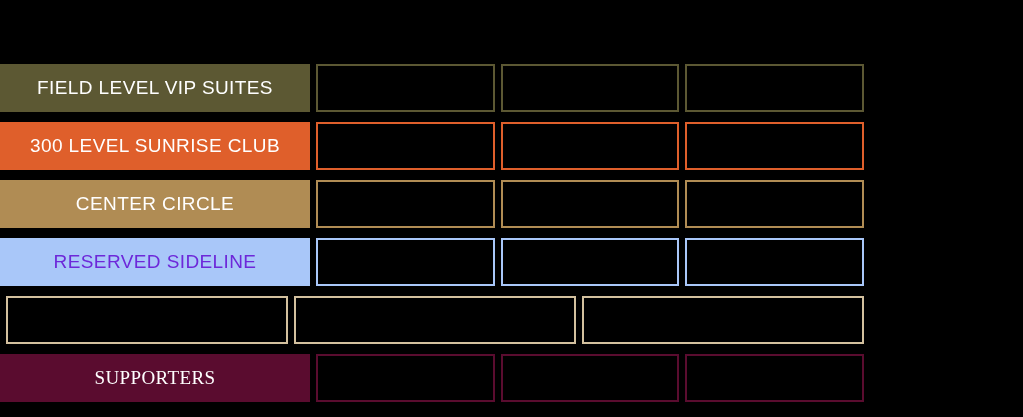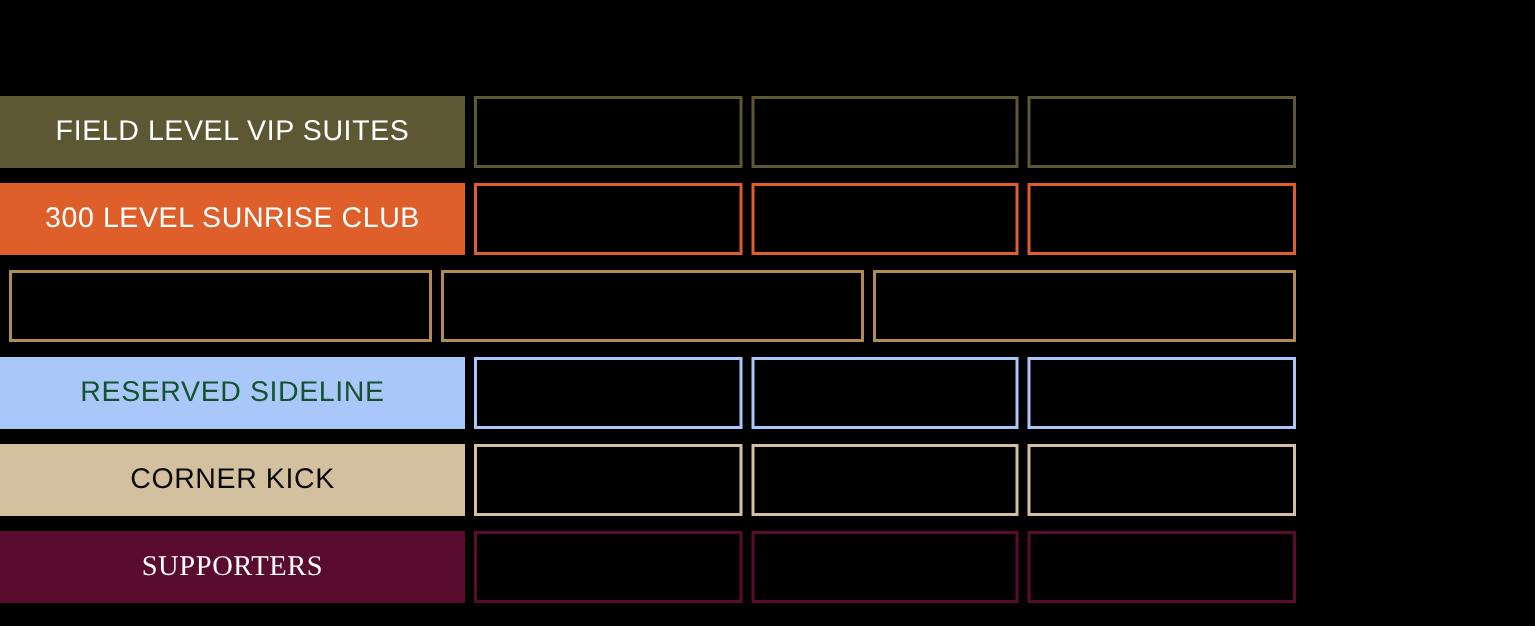--- a/index.html
+++ b/index.html
@@ -63,34 +63,34 @@
     </div>
 
     <div class="row">
       <div class="row-label" style="background-color: rgb(223, 95, 43); color: rgb(255, 255, 255);">300 LEVEL SUNRISE CLUB</div>
       <div class="cell" style="border-color: rgb(223, 95, 43);"></div>
       <div class="cell" style="border-color: rgb(223, 95, 43);"></div>
       <div class="cell" style="border-color: rgb(223, 95, 43);"></div>
     </div>
 
     <div class="row">
+      <div class="row-label" style="background-color: rgb(176, 140, 84); color: rgb(255, 255, 255);">CENTER CIRCLE</div>
       <div class="cell" style="border-color: rgb(176, 140, 84);"></div>
       <div class="cell" style="border-color: rgb(176, 140, 84);"></div>
       <div class="cell" style="border-color: rgb(176, 140, 84);"></div>
     </div>
 
     <div class="row">
-      <div class="row-label" style="background-color: rgb(169, 199, 249); color: #14532d;">RESERVED SIDELINE</div>
+      <div class="row-label" style="background-color: rgb(169, 199, 249); color: #6d28d9;">RESERVED SIDELINE</div>
       <div class="cell" style="border-color: rgb(169, 199, 249);"></div>
       <div class="cell" style="border-color: rgb(169, 199, 249);"></div>
       <div class="cell" style="border-color: rgb(169, 199, 249);"></div>
     </div>
 
     <div class="row">
-      <div class="row-label" style="background-color: rgb(211, 192, 158); color: rgb(10, 10, 10);">CORNER KICK</div>
       <div class="cell" style="border-color: rgb(211, 192, 158);"></div>
       <div class="cell" style="border-color: rgb(211, 192, 158);"></div>
       <div class="cell" style="border-color: rgb(211, 192, 158);"></div>
     </div>
 
     <div class="row">
       <div class="row-label" style="background-color: rgb(90, 12, 47); color: rgb(255, 255, 255); font-family: Liberation Serif, serif;">SUPPORTERS</div>
       <div class="cell" style="border-color: rgb(90, 12, 47);"></div>
       <div class="cell" style="border-color: rgb(90, 12, 47);"></div>
       <div class="cell" style="border-color: rgb(90, 12, 47);"></div>

